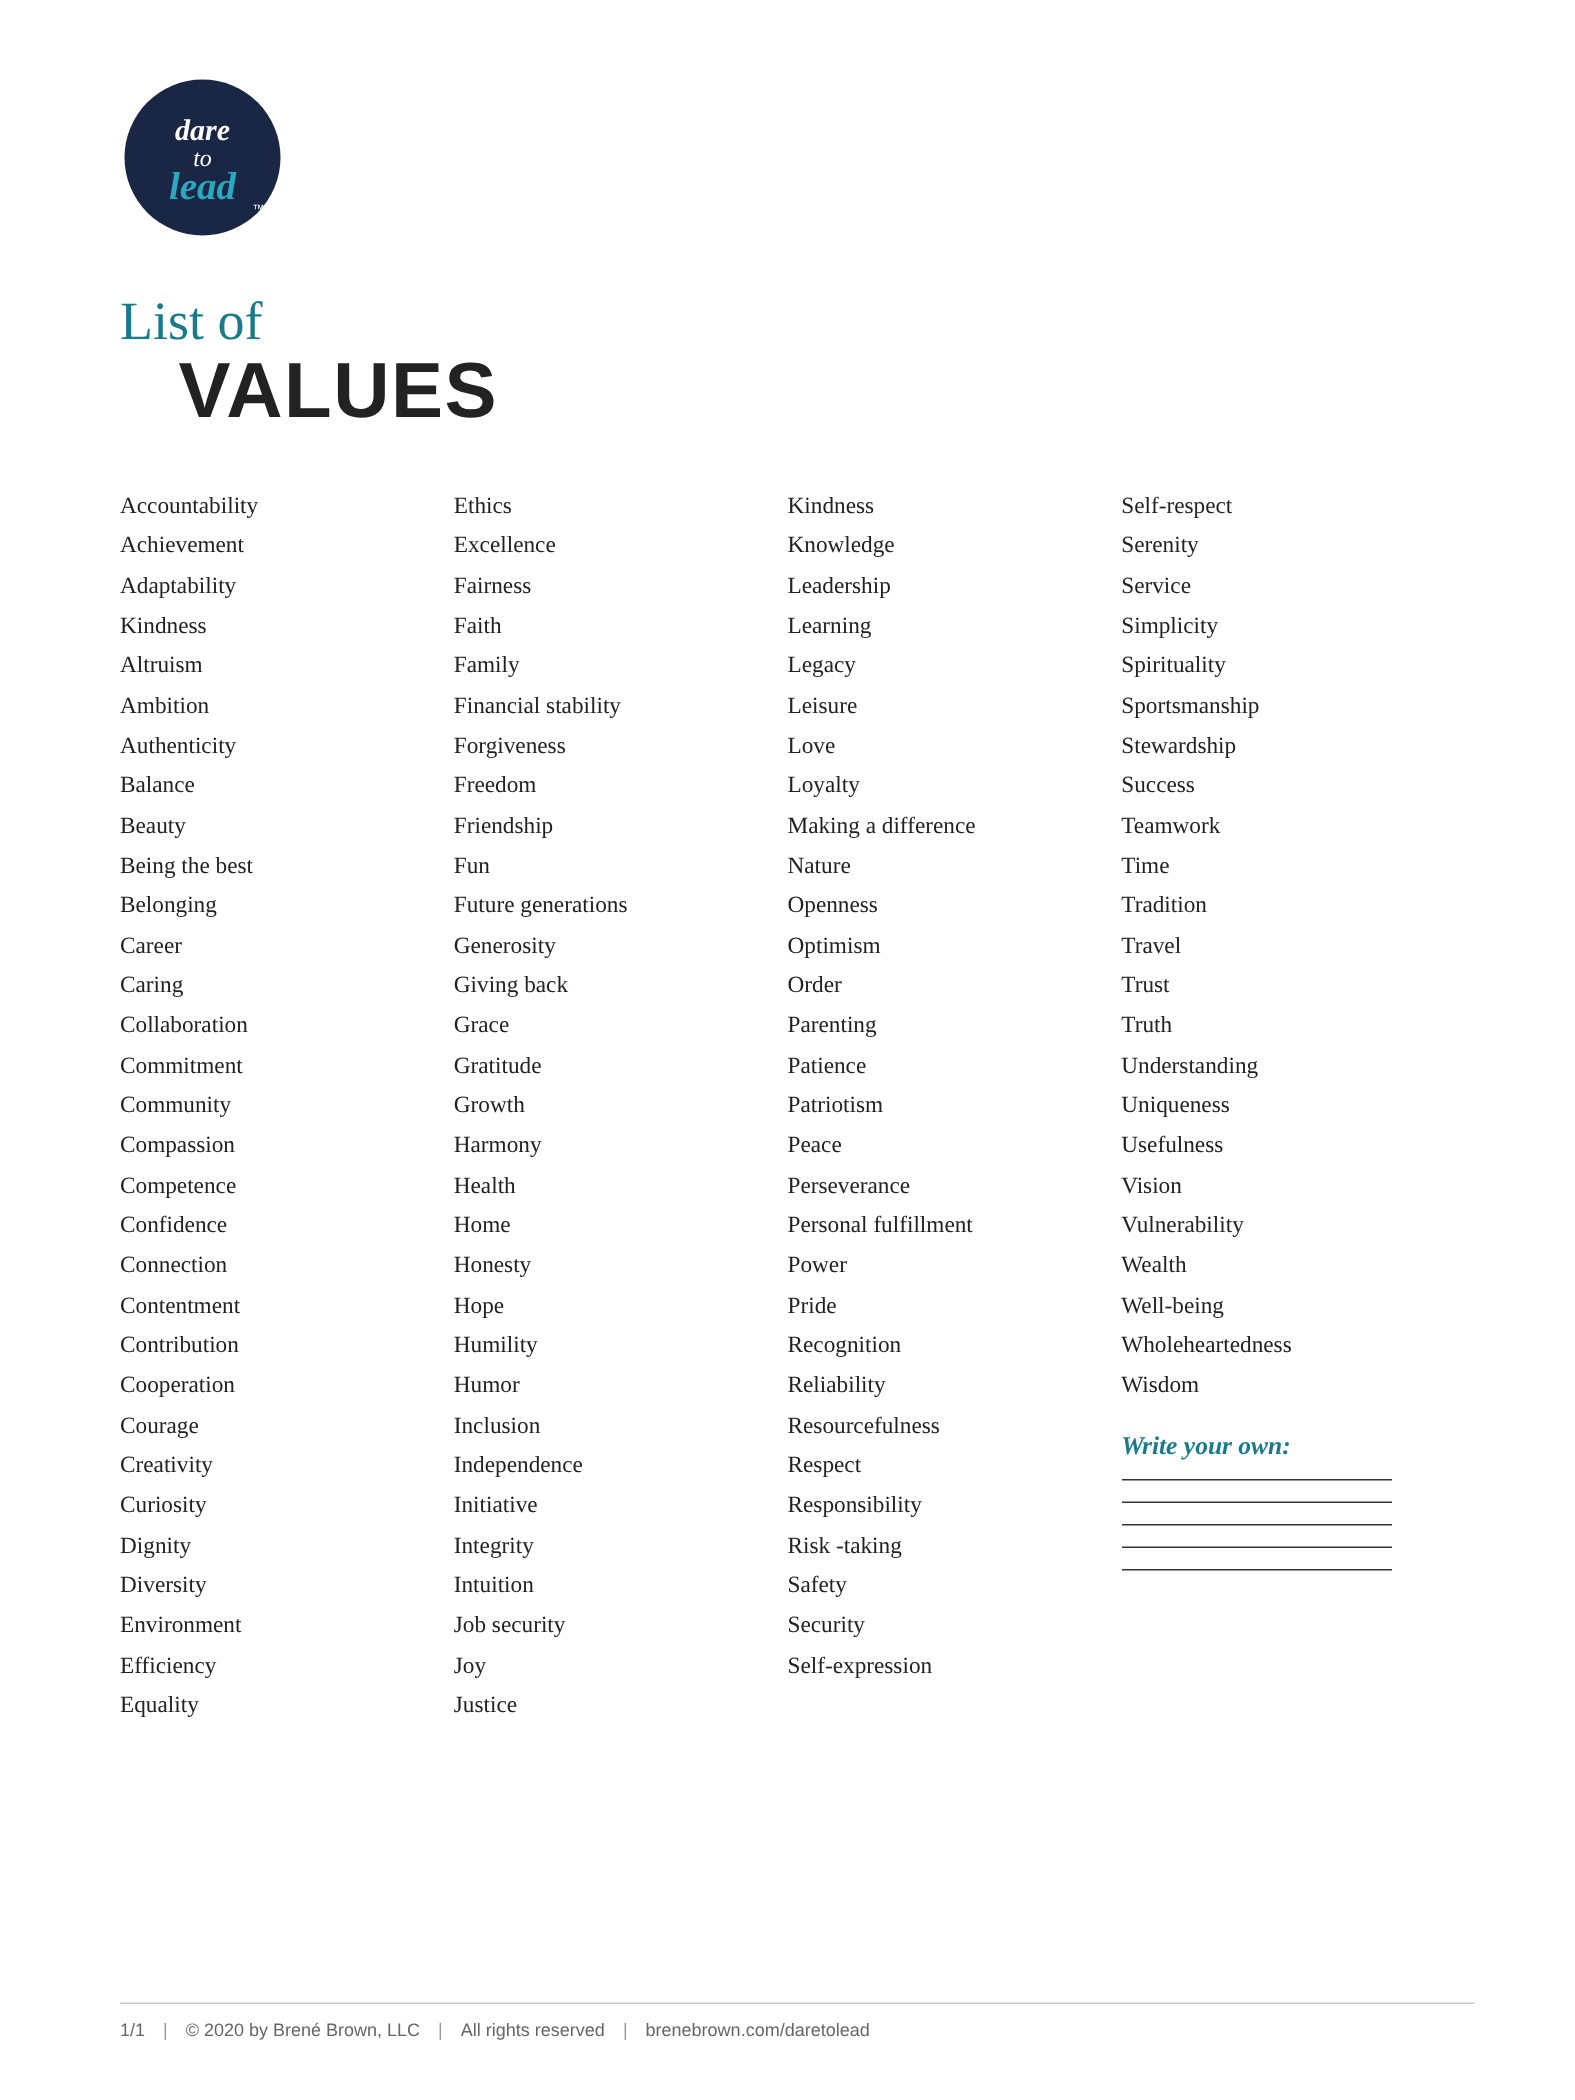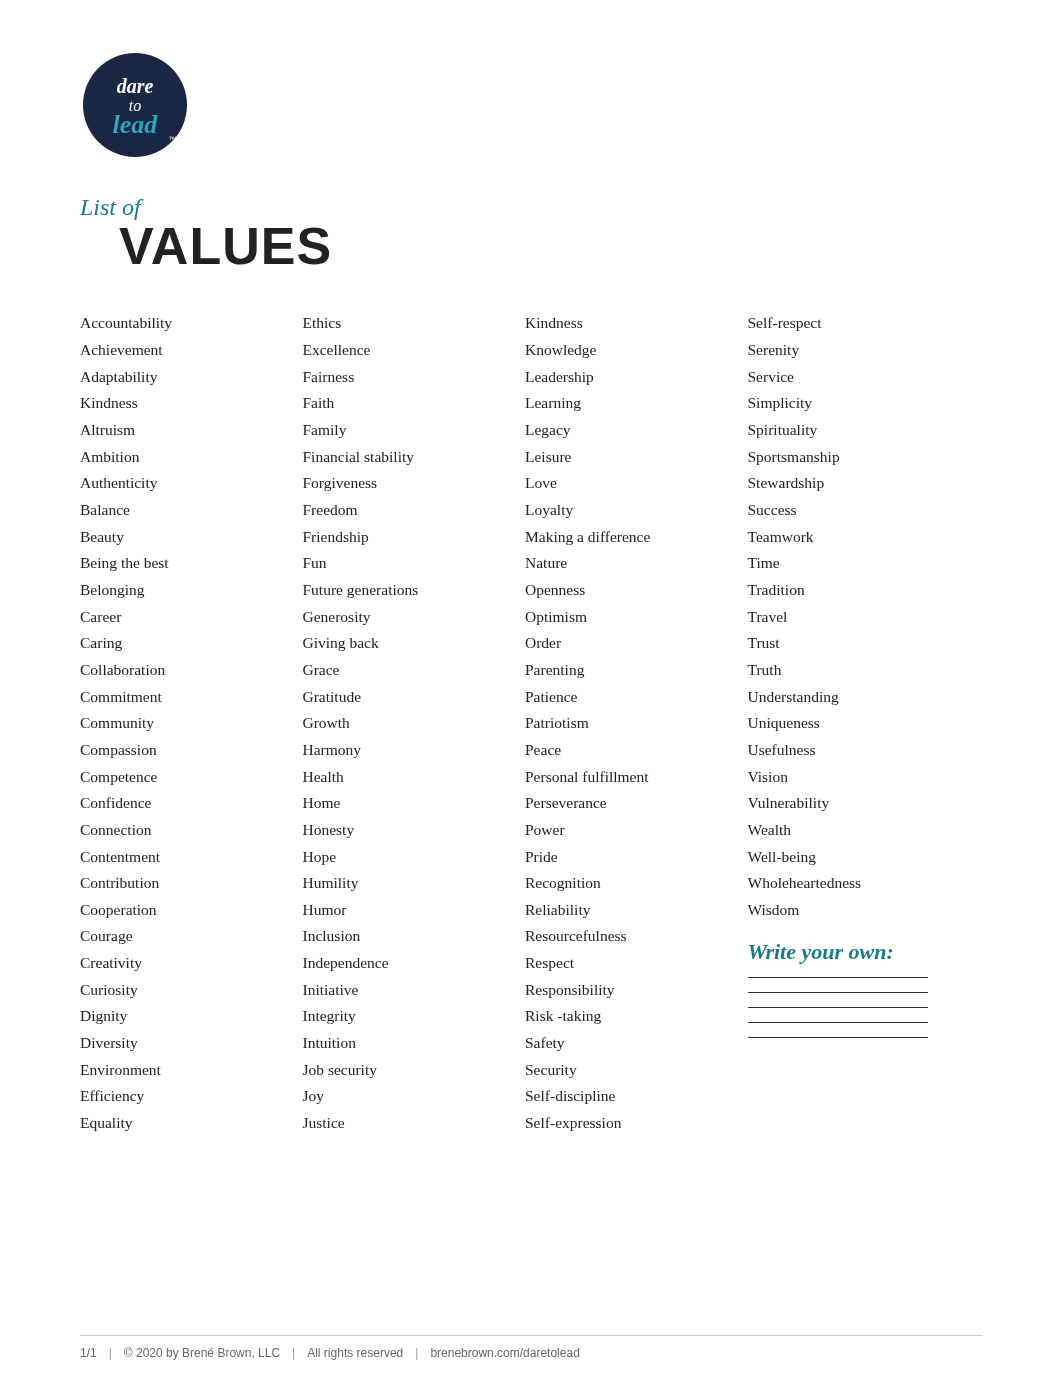--- a/index.html
+++ b/index.html
@@ -19,22 +19,21 @@
     .logo {
       width: 110px;
       height: 110px;
     }
 
     .title-section {
       margin-bottom: 38px;
     }
 
     .list-of {
-      font-size: 24px;
-      font-style: italic;
+      font-size: 36px;
       color: #1a7a8a;
       font-family: Georgia, serif;
       line-height: 1.1;
       font-weight: normal;
     }
 
     .values-heading {
       font-size: 52px;
       font-weight: 900;
       color: #222;
@@ -59,21 +58,21 @@
     }
 
     .value-item {
       font-size: 15.5px;
       line-height: 1.72;
       color: #222;
       font-family: Georgia, serif;
     }
 
     .write-your-own {
-      font-size: 22px;
+      font-size: 17px;
       font-style: italic;
       font-weight: bold;
       color: #1a7a8a;
       font-family: Georgia, serif;
       margin-bottom: 12px;
     }
 
     .write-lines {
       display: flex;
       flex-direction: column;
@@ -203,33 +202,32 @@
       <div class="value-item">Loyalty</div>
       <div class="value-item">Making a difference</div>
       <div class="value-item">Nature</div>
       <div class="value-item">Openness</div>
       <div class="value-item">Optimism</div>
       <div class="value-item">Order</div>
       <div class="value-item">Parenting</div>
       <div class="value-item">Patience</div>
       <div class="value-item">Patriotism</div>
       <div class="value-item">Peace</div>
+      <div class="value-item">Perseverance</div>
       <div class="value-item">Personal fulfillment</div>
-      <div class="value-item">Perseverance</div>
       <div class="value-item">Power</div>
       <div class="value-item">Pride</div>
       <div class="value-item">Recognition</div>
       <div class="value-item">Reliability</div>
       <div class="value-item">Resourcefulness</div>
       <div class="value-item">Respect</div>
       <div class="value-item">Responsibility</div>
       <div class="value-item">Risk -taking</div>
       <div class="value-item">Safety</div>
       <div class="value-item">Security</div>
-      <div class="value-item">Self-discipline</div>
       <div class="value-item">Self-expression</div>
     </div>
 
   <div class="column" id="col4-el">
 
   <div class="value-item">Self-respect</div>
       <div class="value-item">Serenity</div>
       <div class="value-item">Service</div>
       <div class="value-item">Simplicity</div>
       <div class="value-item">Spirituality</div>

